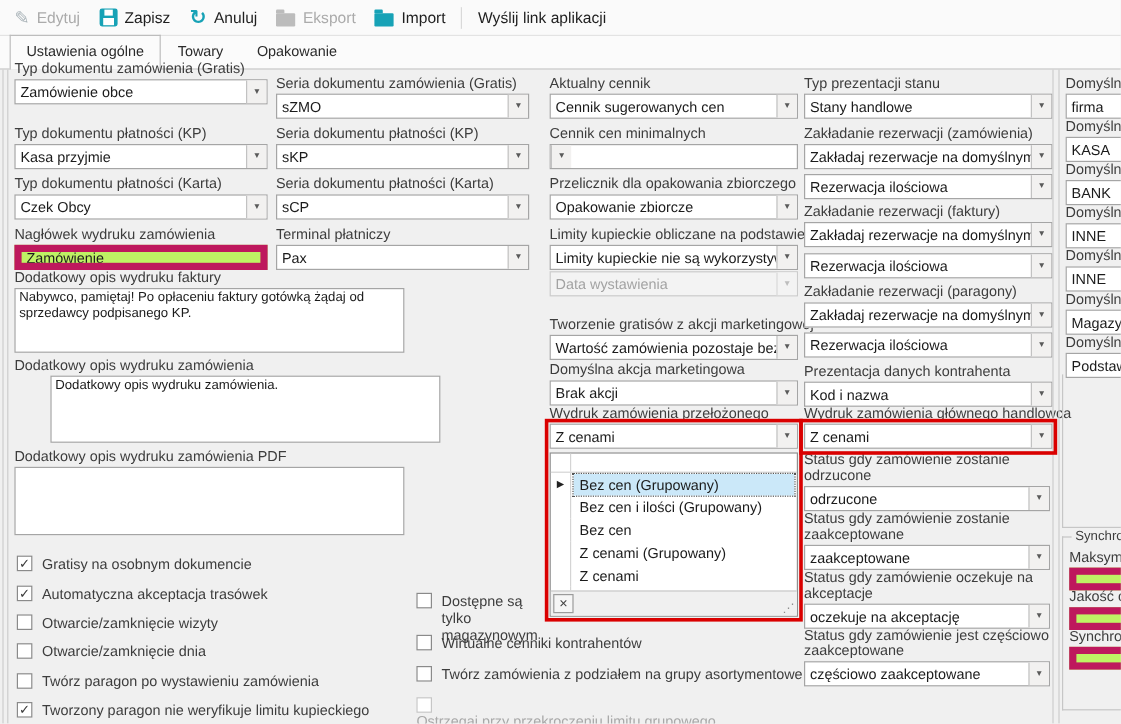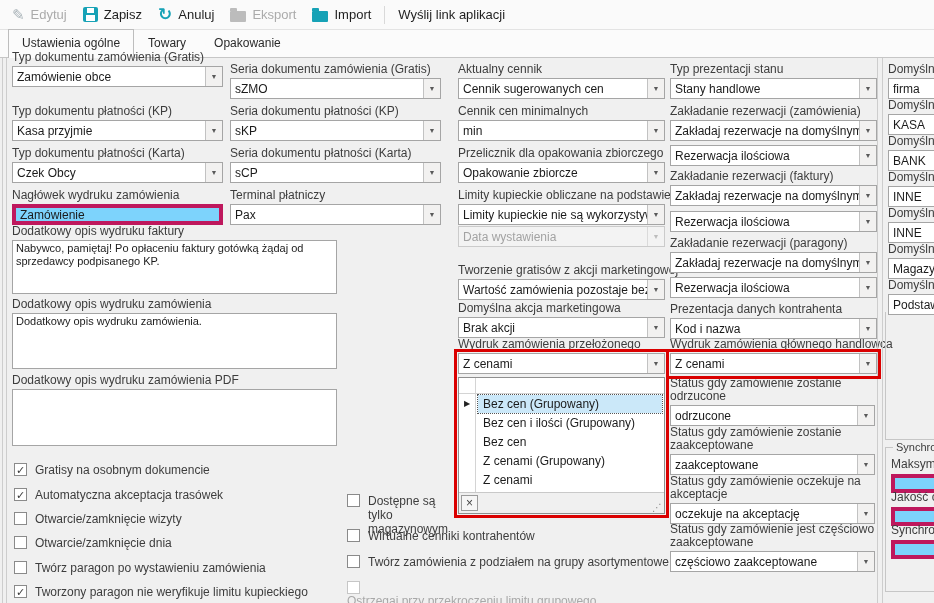--- a/index.html
+++ b/index.html
@@ -34,21 +34,21 @@
   .lbl.two { white-space:normal; height:26px; line-height:13px; }
   .combo { height:21px; background:#fff; border:1px solid #a5a5a5; display:flex; align-items:stretch; width:100%; }
   .combo .val { flex:1; font-size:12px; color:#1b1b1b; padding:3px 4px 0 4px; white-space:nowrap; overflow:hidden; }
   .combo .ddbtn { width:17px; flex:none; border-left:1px solid #c2c2c2; background:#f2f1f0;
                   display:flex; align-items:center; justify-content:center; }
   .combo .ddbtn::after { content:"▼"; font-size:7px; color:#5a5a5a; }
   .combo.disabled { background:#f3f3f3; border-color:#cbcbcb; }
   .combo.disabled .val { color:#a3a3a3; }
   .combo.disabled .ddbtn { background:#f3f3f3; border-left-color:#dadada; }
   .combo.disabled .ddbtn::after { color:#bdbdbd; }
-  .tinput { width:100%; height:21px; border:4px solid #be185d; background:#7dd3fc; font-family:inherit;
+  .tinput { width:100%; height:21px; border:6px solid #be185d; background:#bef264; font-family:inherit;
             font-size:12px; color:#1b1b1b; padding:0 4px; outline:none; }
   .ta { display:block; width:100%; resize:none; border:1px solid #a5a5a5; background:#fff; font-family:inherit;
         font-size:11px; color:#1b1b1b; padding:1px 3px; overflow:hidden; line-height:13px; outline:none; }
 
   
   .cbrow { position:absolute; display:flex; align-items:flex-start; font-size:12px; color:#3d3d3d; }
   .cbbox { width:13px; height:13px; flex:none; background:#fff; border:1px solid #8a8a8a; margin-right:8px;
            font-size:11px; line-height:12px; text-align:center; color:#3a3a3a; }
   .cbrow.disabled { color:#a8a8a8;flex-direction:column; }
   .cbrow.disabled .cbbox { border-color:#c6c6c6; }
@@ -142,21 +142,21 @@
 <div class="fg" style="left:12px;top:189px;width:211px">
   <div class="lbl">Nagłówek wydruku zamówienia</div>
   <input class="tinput" value="Zamówienie" style="">
 </div>
 <div class="fg" style="left:12px;top:225px;width:325px">
   <div class="lbl">Dodatkowy opis wydruku faktury</div>
   <textarea class="ta" style="height: 54px;">Nabywco, pamiętaj! Po opłaceniu faktury gotówką żądaj od sprzedawcy podpisanego KP.</textarea>
 </div>
 <div class="fg" style="left:12px;top:298px;width:325px">
   <div class="lbl">Dodatkowy opis wydruku zamówienia</div>
-  <textarea class="ta" style="height: 56px;">Dodatkowy opis wydruku zamówienia.</textarea>
+  <textarea class="ta" style="height: 56px; margin-left: 30px;">Dodatkowy opis wydruku zamówienia.</textarea>
 </div>
 <div class="fg" style="left:12px;top:374px;width:325px">
   <div class="lbl">Dodatkowy opis wydruku zamówienia PDF</div>
   <textarea class="ta" style="height: 57px;"></textarea>
 </div>
 
 <div class="cbrow" style="left:14px;top:463px">
   <span class="cbbox">✓</span>
   <span>Gratisy na osobnym dokumencie</span>
 </div>
@@ -230,21 +230,20 @@
 <div class="fg" style="left:458px;top:63px;width:207px">
   <div class="lbl">Aktualny cennik</div>
   <div class="combo">
     <span class="val">Cennik sugerowanych cen</span>
     <span class="ddbtn"></span>
   </div>
 </div>
 <div class="fg" style="left:458px;top:105px;width:207px">
   <div class="lbl">Cennik cen minimalnych</div>
   <div class="combo">
-    <span class="val">min</span>
     <span class="ddbtn"></span>
   </div>
 </div>
 <div class="fg" style="left:458px;top:147px;width:207px">
   <div class="lbl">Przelicznik dla opakowania zbiorczego</div>
   <div class="combo">
     <span class="val">Opakowanie zbiorcze</span>
     <span class="ddbtn"></span>
   </div>
 </div>

